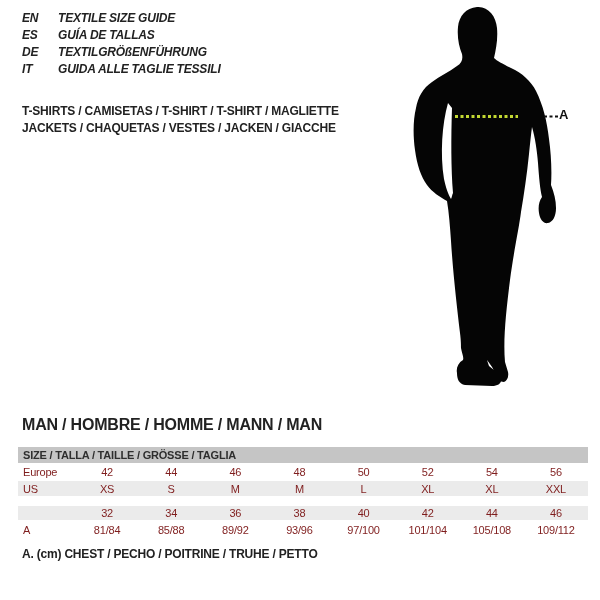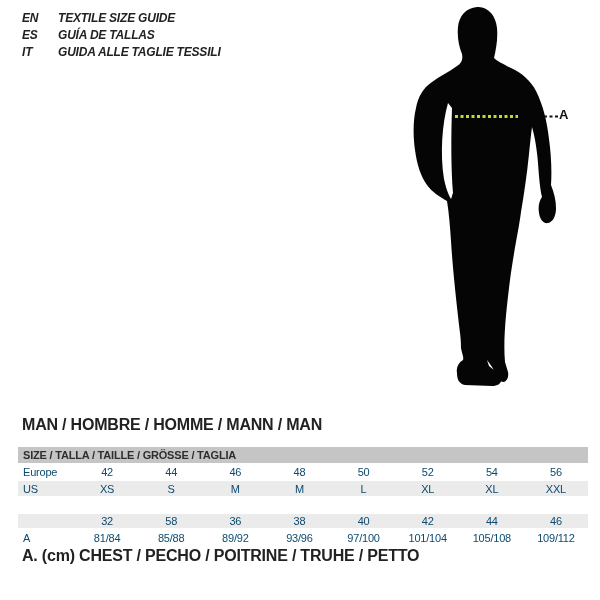--- a/index.html
+++ b/index.html
@@ -25,50 +25,56 @@
 
   
   #section-title{top:416px;left:22px;font-size:16px;font-weight:bold;letter-spacing:-0.2px;}
 
   
   #size-table{left:18px;top:447px;width:570px;font-size:11px;letter-spacing:-0.2px;}
   .t-header{
     background:#c5c5c5;height:16px;line-height:16px;padding-left:5px;
     color:#2e2e2e;font-weight:bold;
   }
-  .t-row{display:grid;grid-template-columns:57px repeat(8,1fr);align-items:center;color:#0c4a6e;}
+  .t-row{display:grid;grid-template-columns:57px repeat(8,1fr);align-items:center;color:#7f1d1d;}
   .t-row .cell{text-align:center;}
   .t-row .rowlabel{text-align:left;padding-left:5px;}
   .row-0{height:18px;background:#ffffff;}
-  .row-1{height:15px;background:#ebebeb;margin-bottom:18px;}
+  .row-1{height:15px;background:#ebebeb;margin-bottom:10px;}
   .row-2{height:14px;background:#ebebeb;}
   .row-3{height:19px;background:#ffffff;}
 
   
-  #footnote{top:547px;left:22px;font-size:16px;font-weight:bold;letter-spacing:-0.2px;}
+  #footnote{top:547px;left:22px;font-size:12px;font-weight:bold;letter-spacing:-0.2px;}
 </style>
 </head>
 <body>
 
 <div id="lang-list" class="abs">
     <div class="lang-row">
       <span class="lang-code">EN</span>
       <span class="lang-title">TEXTILE SIZE GUIDE</span>
     </div>
     <div class="lang-row">
       <span class="lang-code">ES</span>
       <span class="lang-title">GUÍA DE TALLAS</span>
     </div>
     <div class="lang-row">
+      <span class="lang-code">DE</span>
+      <span class="lang-title">TEXTILGRÖßENFÜHRUNG</span>
+    </div>
+    <div class="lang-row">
       <span class="lang-code">IT</span>
       <span class="lang-title">GUIDA ALLE TAGLIE TESSILI</span>
     </div>
   </div>
 
 <div id="categories" class="abs">
+  <div>T-SHIRTS / CAMISETAS / T-SHIRT / T-SHIRT / MAGLIETTE</div>
+  <div>JACKETS / CHAQUETAS / VESTES / JACKEN / GIACCHE</div>
 </div>
 
 <div id="figure-wrap" class="abs">
   <svg width="190" height="400" viewBox="405 0 190 400" xmlns="http://www.w3.org/2000/svg">
     <path fill="#050505" d="
       M 477 7
       C 466 8 459 16 458 27
       C 457 37 459 47 462 54
       C 463 59 462 63 457 66
       C 449 72 440 76 432 82
@@ -144,21 +150,21 @@
         <div class="cell">M</div>
         <div class="cell">M</div>
         <div class="cell">L</div>
         <div class="cell">XL</div>
         <div class="cell">XL</div>
         <div class="cell">XXL</div>
       </div>
       <div class="t-row row-2">
         <div class="cell rowlabel"></div>
         <div class="cell">32</div>
-        <div class="cell">58</div>
+        <div class="cell">34</div>
         <div class="cell">36</div>
         <div class="cell">38</div>
         <div class="cell">40</div>
         <div class="cell">42</div>
         <div class="cell">44</div>
         <div class="cell">46</div>
       </div>
       <div class="t-row row-3">
         <div class="cell rowlabel">A</div>
         <div class="cell">81/84</div>

